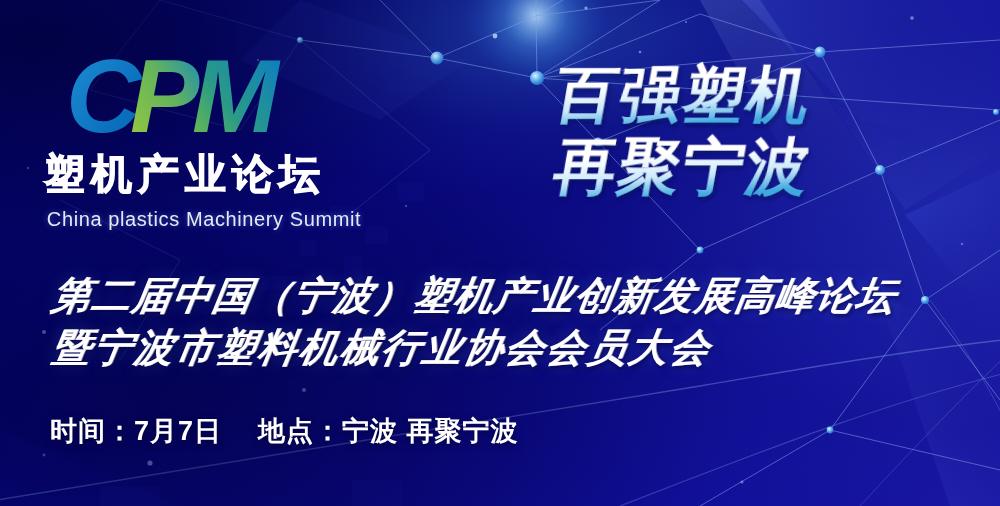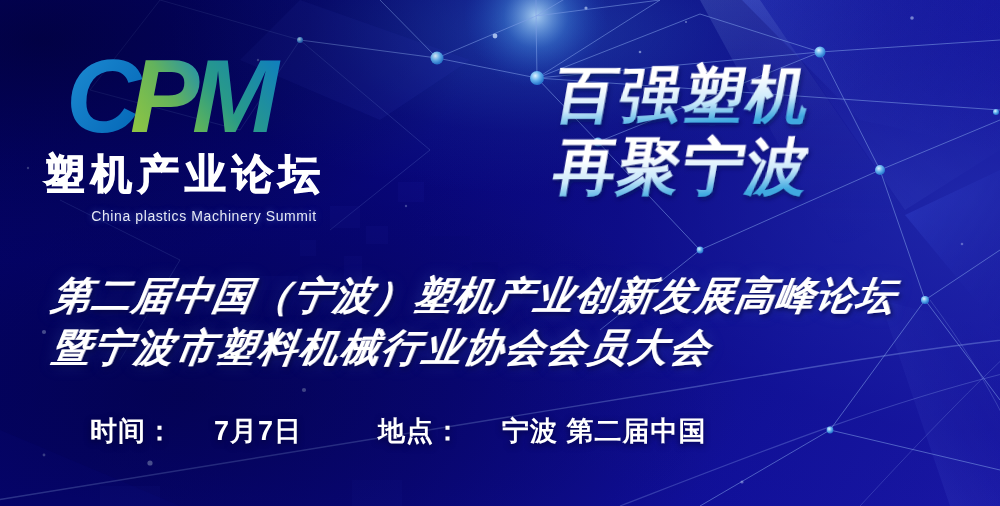--- a/index.html
+++ b/index.html
@@ -47,21 +47,21 @@
   .cpm-wrap { height: 86px; margin-left: 24px; }
   .cpm-wrap svg { display: block; }
   .logo-cn {
     margin: 10px 0 12px -2px;
     height: 48px;
   }
   .logo-cn svg { display: block; }
   .logo-en {
     margin-top: 12px;
     text-align: center;
-    font-size: 14px;
+    font-size: 20px;
     letter-spacing: .6px;
     color: #e6e9f5;
     text-shadow: 0 0 6px rgba(120,170,255,.5);
     white-space: nowrap;
   }
 
   
   .headline {
     position: absolute;
     left: 548px;
@@ -100,21 +100,21 @@
     position: absolute;
     left: 50px;
     top: 413px;
     font-size: 27px;
     font-weight: 700;
     color: #ffffff;
     letter-spacing: 1px;
     white-space: nowrap;
     text-shadow: 0 2px 6px rgba(3,2,50,.8);
   }
-  .info-line .seg { display: inline-block; margin-left: 40px; }
+  .info-line .seg { display: inline-block; }
   .info-line .gap { display: inline-block; width: 36px; }
 </style>
 </head>
 <body>
 
 <div id="poster">
 
   <div class="bg-base"></div>
 
   <div class="bg-facets">
@@ -310,16 +310,16 @@
       </g>
     </svg>
   </div>
 
   <div class="title-block">
     <span class="title-line first">第二届中国（宁波）塑机产业创新发展高峰论坛</span>
     <span class="title-line second">暨宁波市塑料机械行业协会会员大会</span>
   </div>
 
   <div class="info-line">
-    <span class="seg">时间：</span><span class="seg">7月7日</span><span class="gap"></span><span class="seg">地点：</span><span class="seg">宁波 第二届中国</span>
+    <span class="seg">时间：</span><span class="seg">7月7日</span><span class="gap"></span><span class="seg">地点：</span><span class="seg">宁波 再聚宁波</span>
   </div>
 
 </div>
 
 </body></html>

